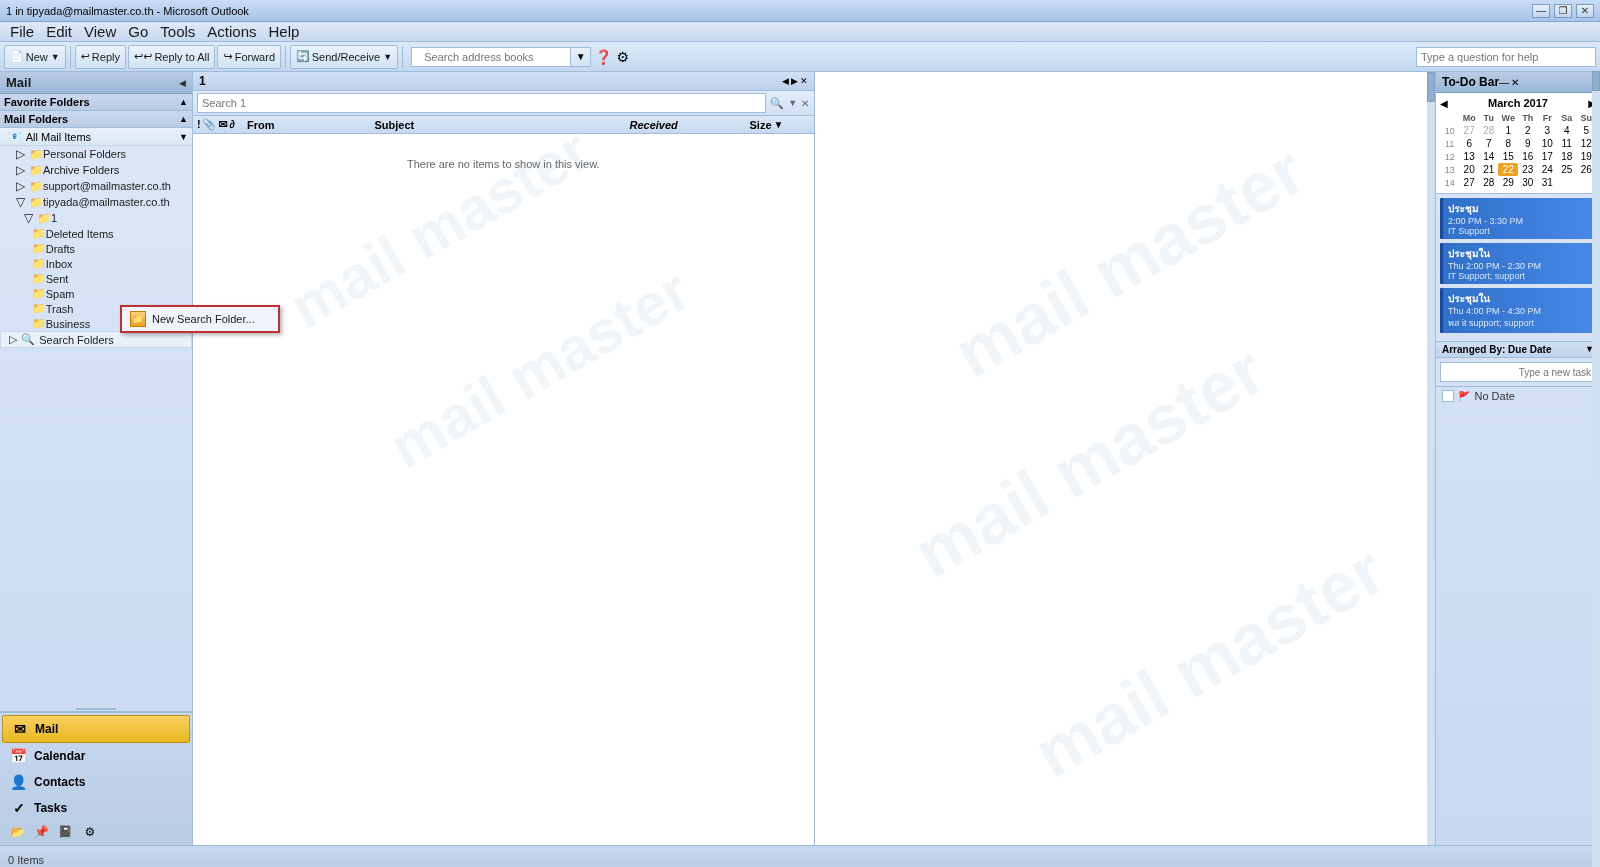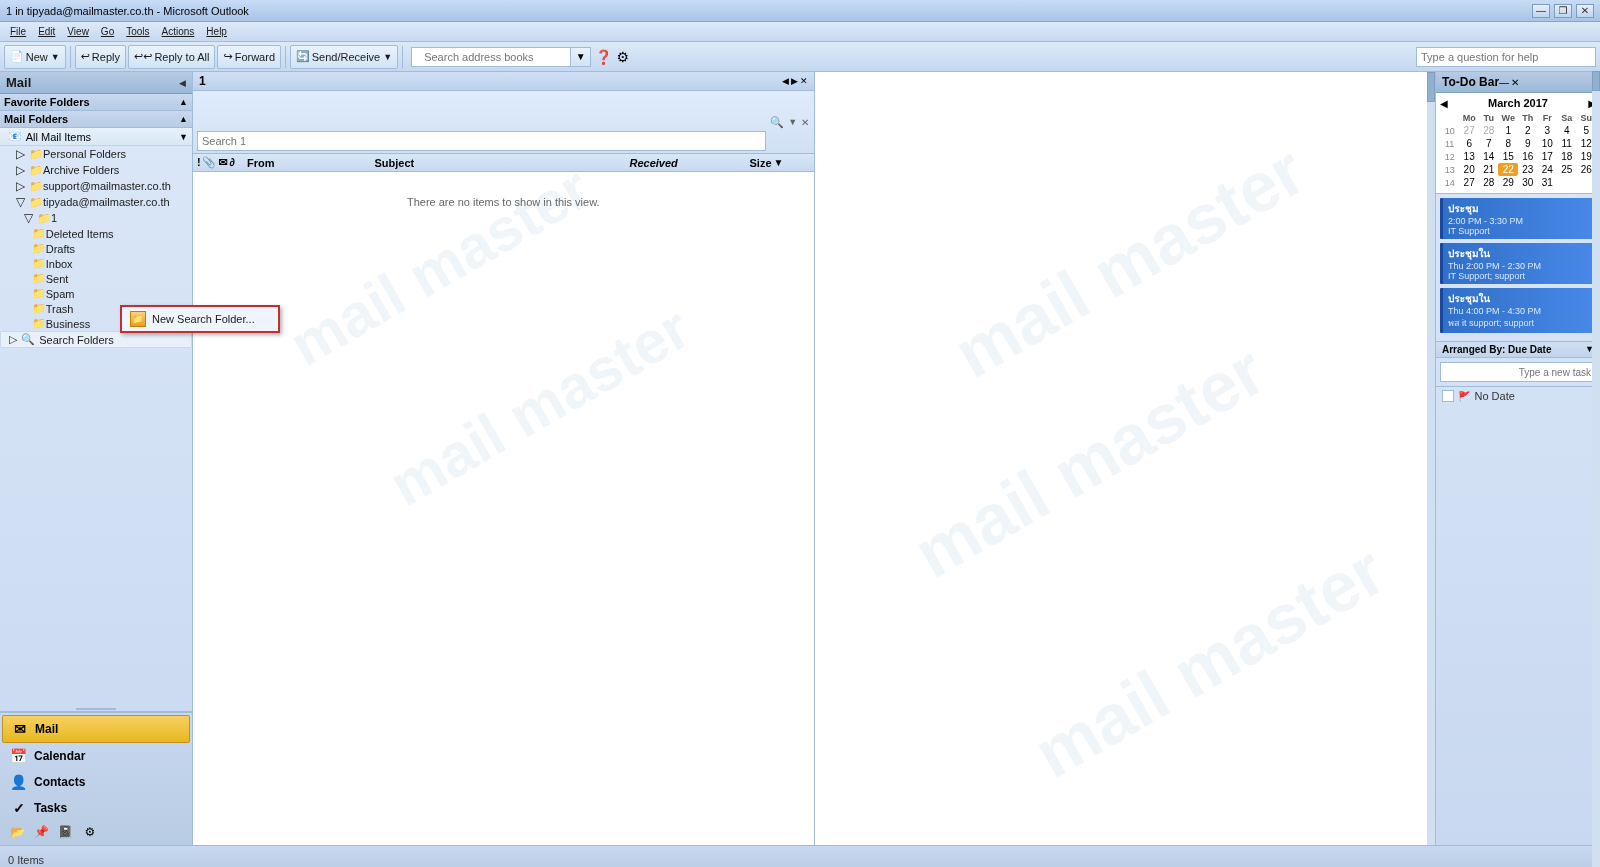--- a/index.html
+++ b/index.html
@@ -26,24 +26,23 @@
     #menu-bar {
       background: linear-gradient(to bottom, #dceaf8, #c8d8f0);
       height: 20px;
       display: flex;
       align-items: center;
       padding: 0 4px;
       border-bottom: 1px solid #a0bcd8;
     }
     #menu-bar span {
       padding: 1px 6px;
-      font-size: 10px;
+      font-size: 15px;
       color: #1a1a1a;
       cursor: pointer;
-      text-decoration: underline;
     }
 
     
     #toolbar {
       background: linear-gradient(to bottom, #dceaf8, #c4d8f0);
       height: 30px;
       display: flex;
       align-items: center;
       padding: 0 4px;
       border-bottom: 1px solid #a0bcd8;
@@ -248,21 +247,20 @@
       background: linear-gradient(to bottom, #e0ecfc, #d0e0f4);
       border-bottom: 1px solid #a0bcd8;
       gap: 4px;
     }
     #search-bar input {
       flex: 1; height: 20px;
       border: 1px solid #a0bcd8;
       background: white;
       padding: 0 4px;
       font-size: 11px;
-      margin-top: 38px;
     }
 
     #column-headers {
       display: flex; align-items: center;
       background: linear-gradient(to bottom, #d8e8f8, #c8d8f0);
       border-bottom: 1px solid #a0bcd8;
       padding: 2px 4px;
       font-size: 11px;
       font-weight: bold;
     }

